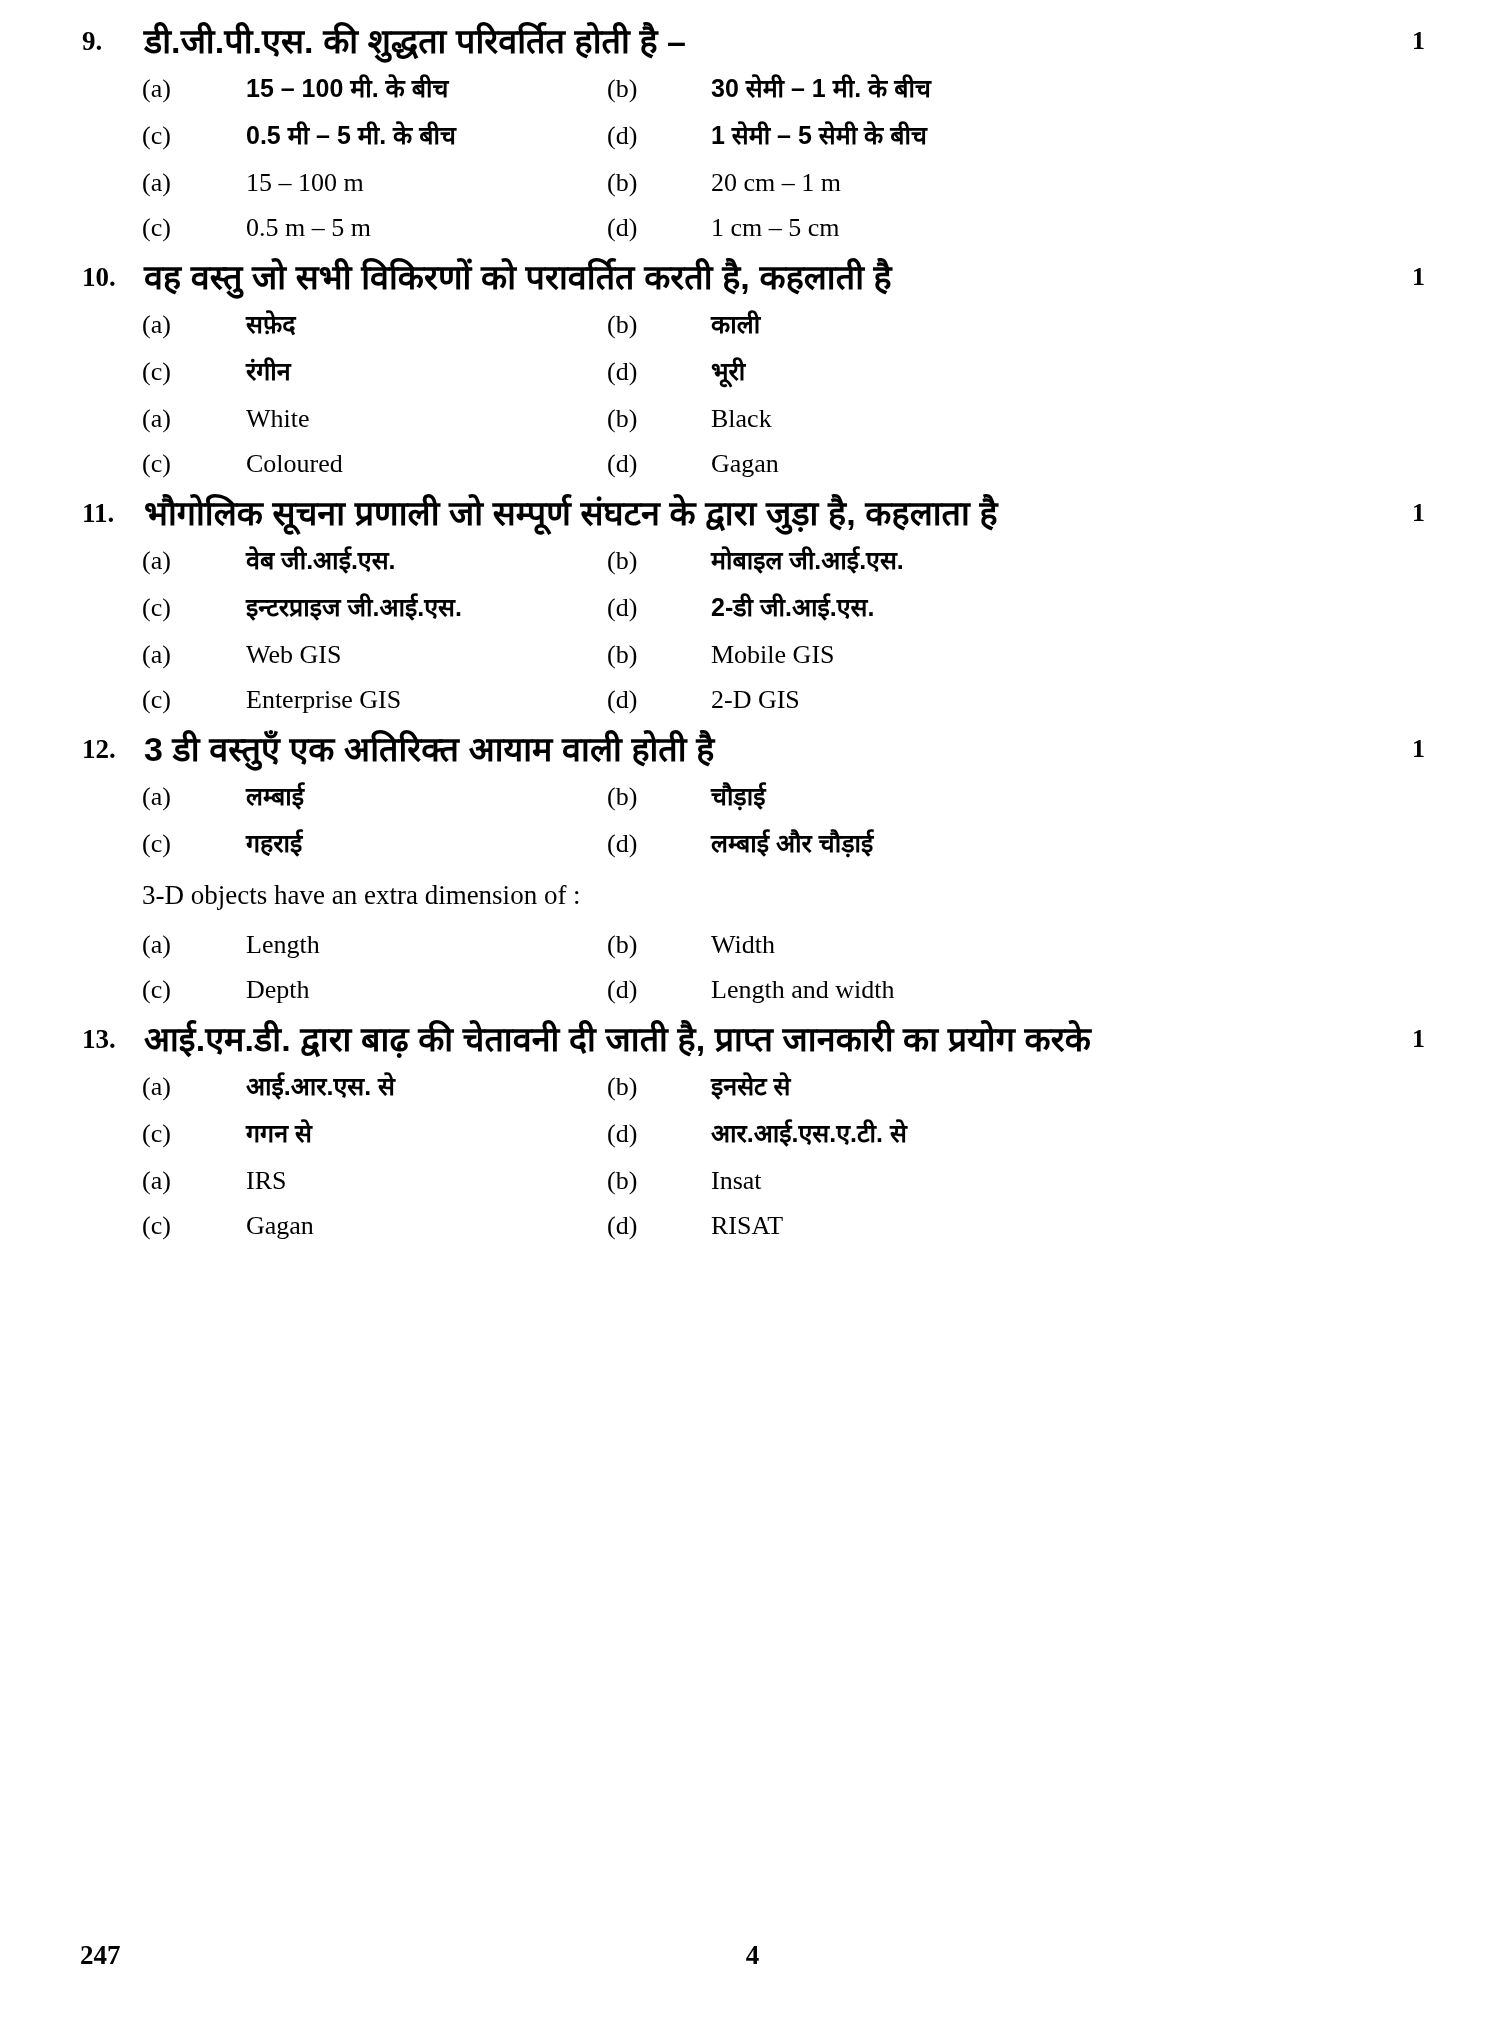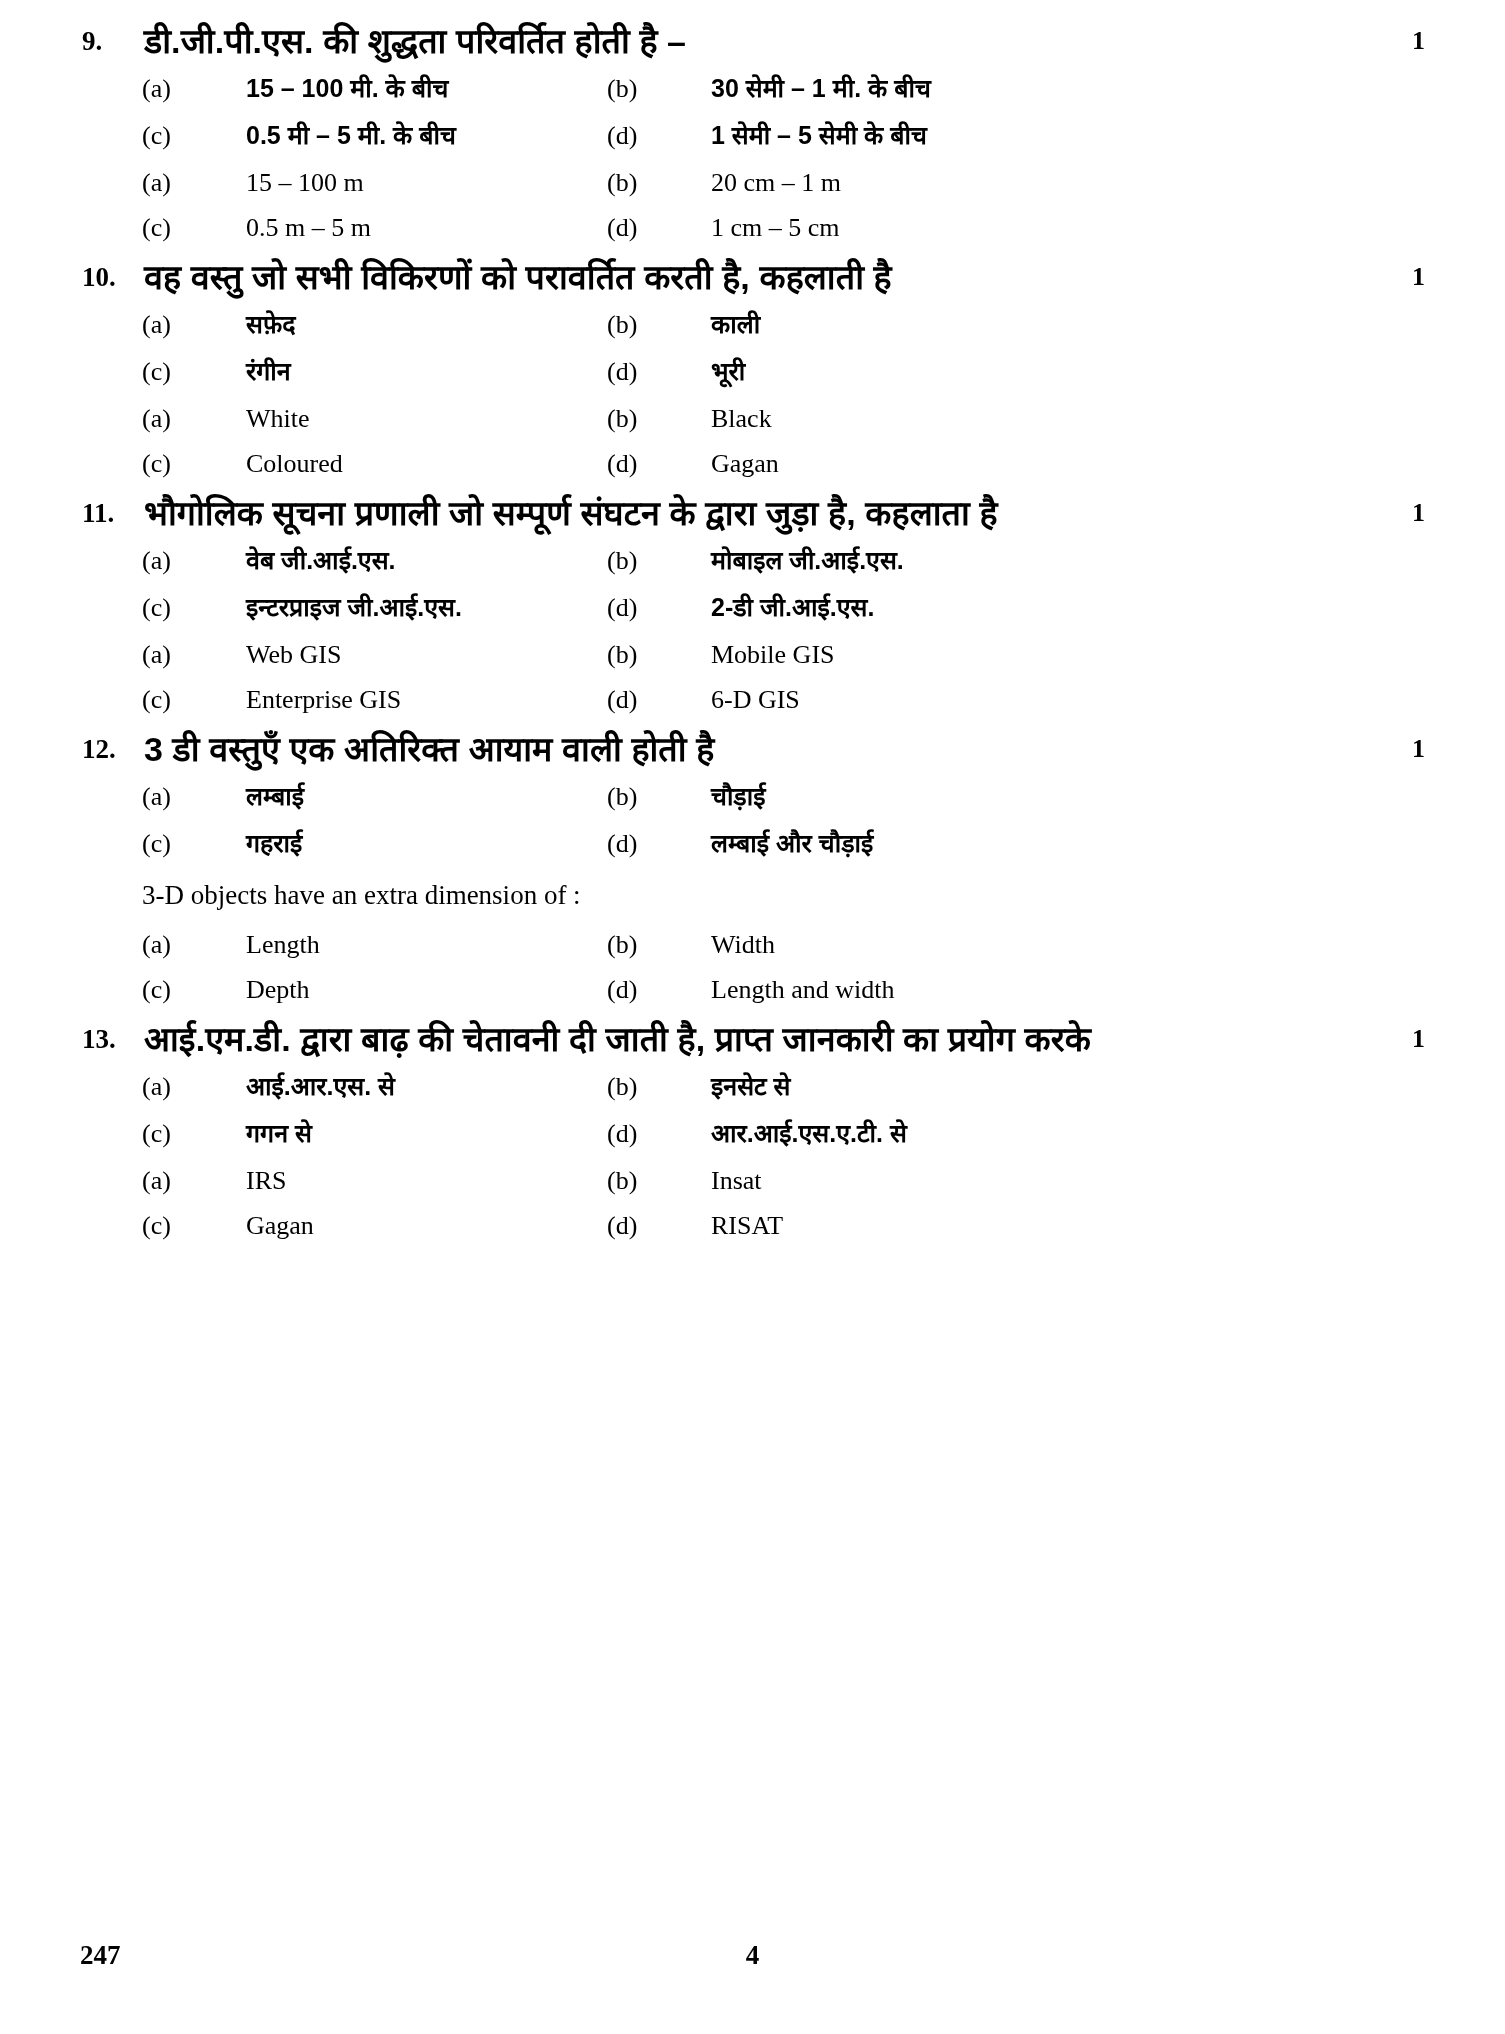--- a/index.html
+++ b/index.html
@@ -282,21 +282,21 @@
           <span class="optval">Mobile GIS</span>
         </div>
       </div>
       <div class="optrow">
         <div class="opt left">
           <span class="optlbl">(c)</span>
           <span class="optval">Enterprise GIS</span>
         </div>
         <div class="opt right">
           <span class="optlbl">(d)</span>
-          <span class="optval">6-D GIS</span>
+          <span class="optval">2-D GIS</span>
         </div>
       </div>
     </div>
   </div>
 
   <div class="question">
     <div class="qhead">
       <div class="qnum">12.</div>
       <div class="qtext hi">3 डी वस्तुएँ एक अतिरिक्त आयाम वाली होती है</div>
       <div class="marks">1</div>

